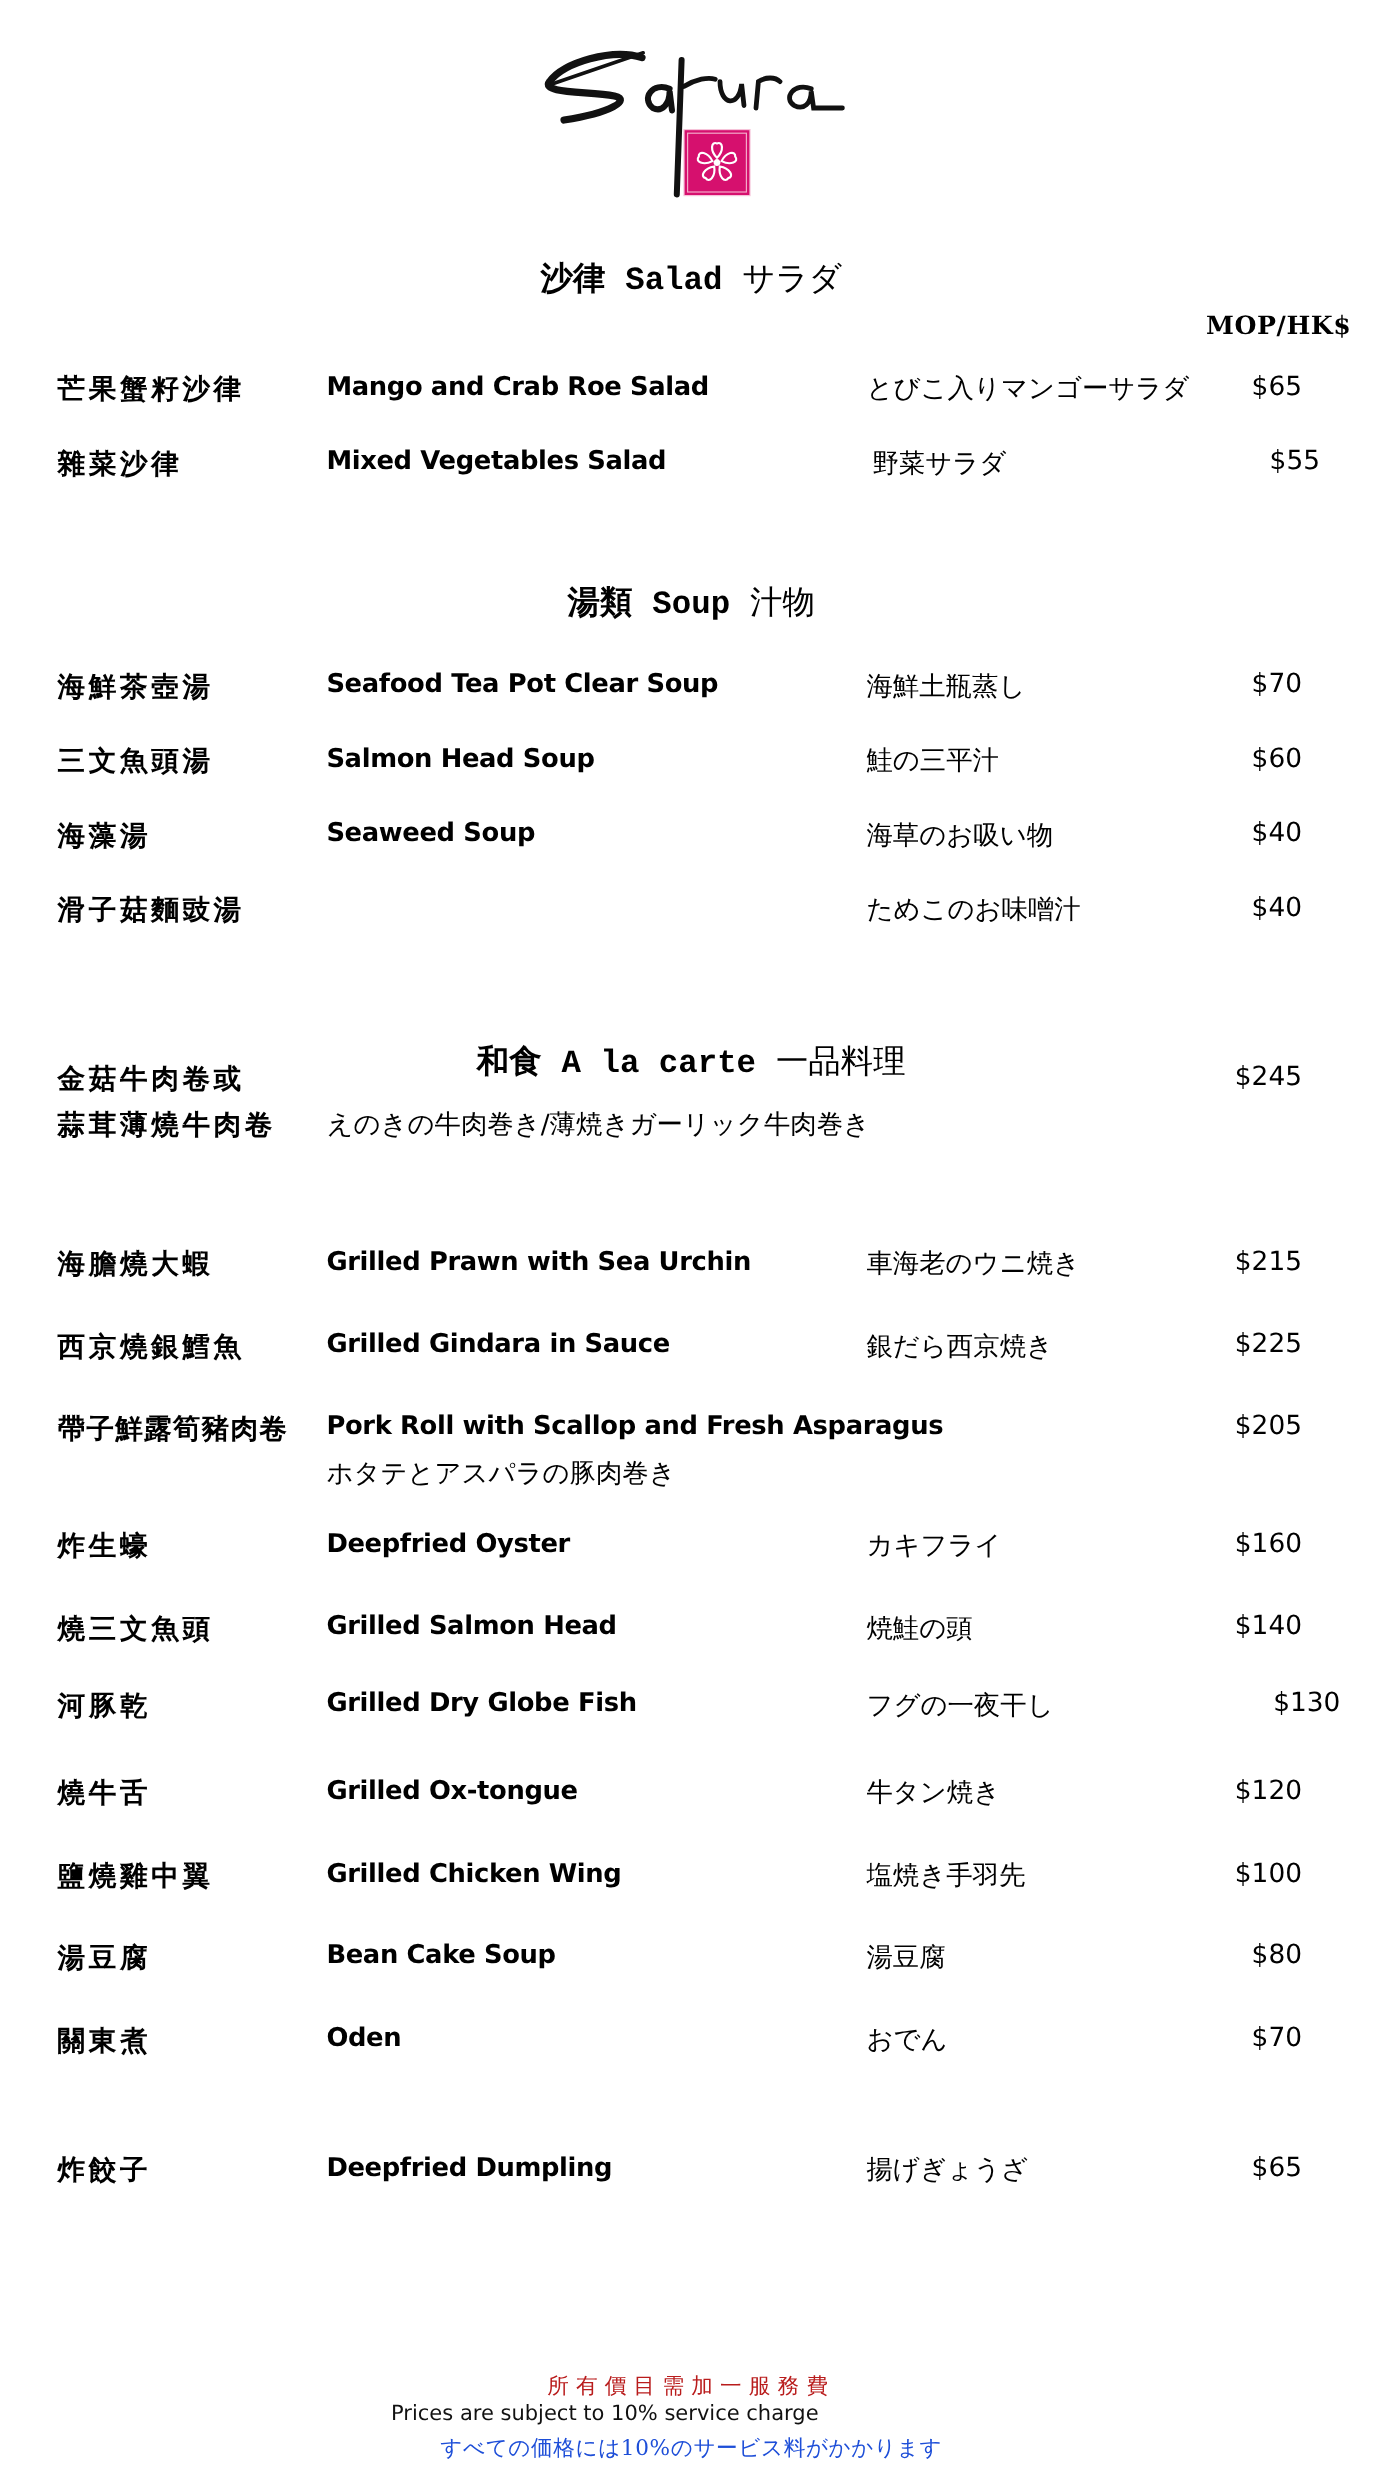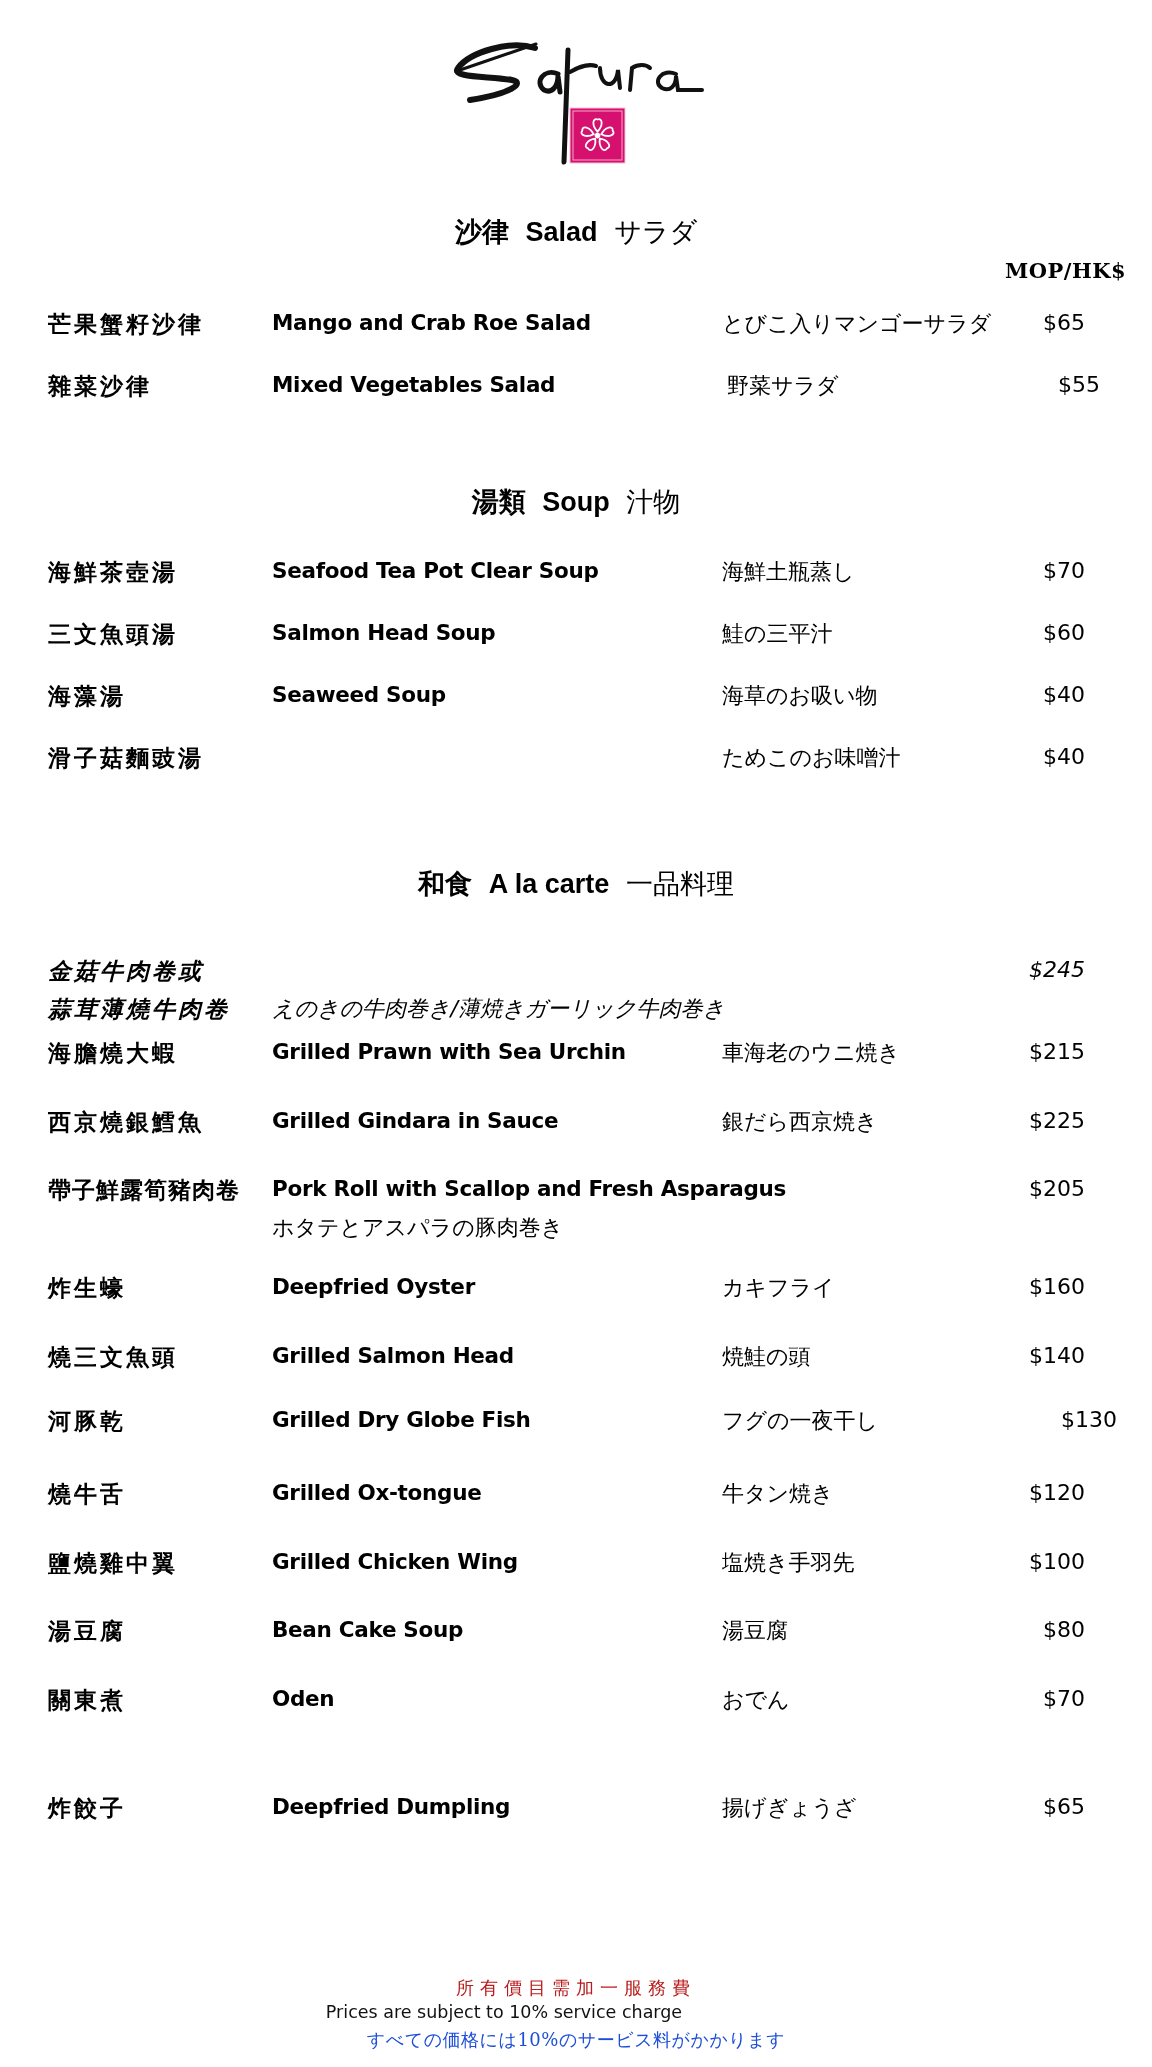--- a/index.html
+++ b/index.html
@@ -1,21 +1,21 @@
 <!DOCTYPE html>
 <html><head>
 <meta charset="utf-8">
 <style>
   html, body { margin:0; padding:0; background:#ffffff; }
   body { width:1152px; height:2067px; position:relative; overflow:hidden; font-family:"DejaVu Sans", sans-serif; color:#000; }
   .logo { position:absolute; left:440px; top:30px; width:270px; height:140px; }
   .logo svg { width:100%; height:100%; }
   .heading { position:absolute; left:0; width:1152px; text-align:center; font-size:27px; }
   .heading .zh { font-family:"DejaVu Serif", serif; font-weight:bold; }
-  .heading .en { font-family:Liberation Sans, sans-serif; font-weight:bold; margin:0 8px;text-align:right; }
+  .heading .en { font-family:Liberation Mono, monospace; font-weight:bold; margin:0 8px;text-align:right; }
   .heading .ja { font-family:Liberation Serif, serif; font-weight:normal; }
   .currency { position:absolute; left:1005px; top:258px; font-family:"DejaVu Serif", serif; font-weight:bold; font-size:21px; letter-spacing:0.5px; }
   .row { position:absolute; left:0; width:1152px; height:34px; }
   .row .zh { position:absolute; left:48px; top:0; font-family:"DejaVu Serif", serif; font-weight:bold; font-size:23px; letter-spacing:3px; white-space:nowrap; }
   .row .en { position:absolute; left:272px; top:1px; font-family:"DejaVu Sans", sans-serif; font-weight:bold; font-size:21.5px; white-space:nowrap; letter-spacing:-0.3px; }
   .row .en.tight { letter-spacing:-1.4px; }
   .row .ja { position:absolute; left:722px; top:0; font-family:"DejaVu Sans", sans-serif; font-size:22px; white-space:nowrap; }
   .row .ja.indent { left:727px; }
   .row .price { position:absolute; right:67px; top:1px; font-family:"DejaVu Sans", sans-serif; font-size:22px; white-space:nowrap; }
   .row .zh2 { position:absolute; left:48px; top:38px; font-family:"DejaVu Serif", serif; font-weight:bold; font-size:23px; letter-spacing:3px; white-space:nowrap; }
@@ -108,21 +108,21 @@
   <span class="ja">ためこのお味噌汁</span>
   <span class="price">$40</span>
 </div>
 
 <div class="heading" style="top:866px;">
   <span class="zh">和食</span>
   <span class="en">A la carte</span>
   <span class="ja">一品料理</span>
 </div>
 
-<div class="row" style="top:956px; height:72px;font-style:italic;">
+<div class="row" style="top:884px; height:72px;">
   <span class="zh">金菇牛肉卷或</span>
   <span class="zh2">蒜茸薄燒牛肉卷</span>
   <span class="ja2">えのきの牛肉巻き/薄焼きガーリック牛肉巻き</span>
   <span class="price">$245</span>
 </div>
 <div class="row" style="top:1038px;">
   <span class="zh">海膽燒大蝦</span>
   <span class="en">Grilled Prawn with Sea Urchin</span>
   <span class="ja">車海老のウニ焼き</span>
   <span class="price">$215</span>

